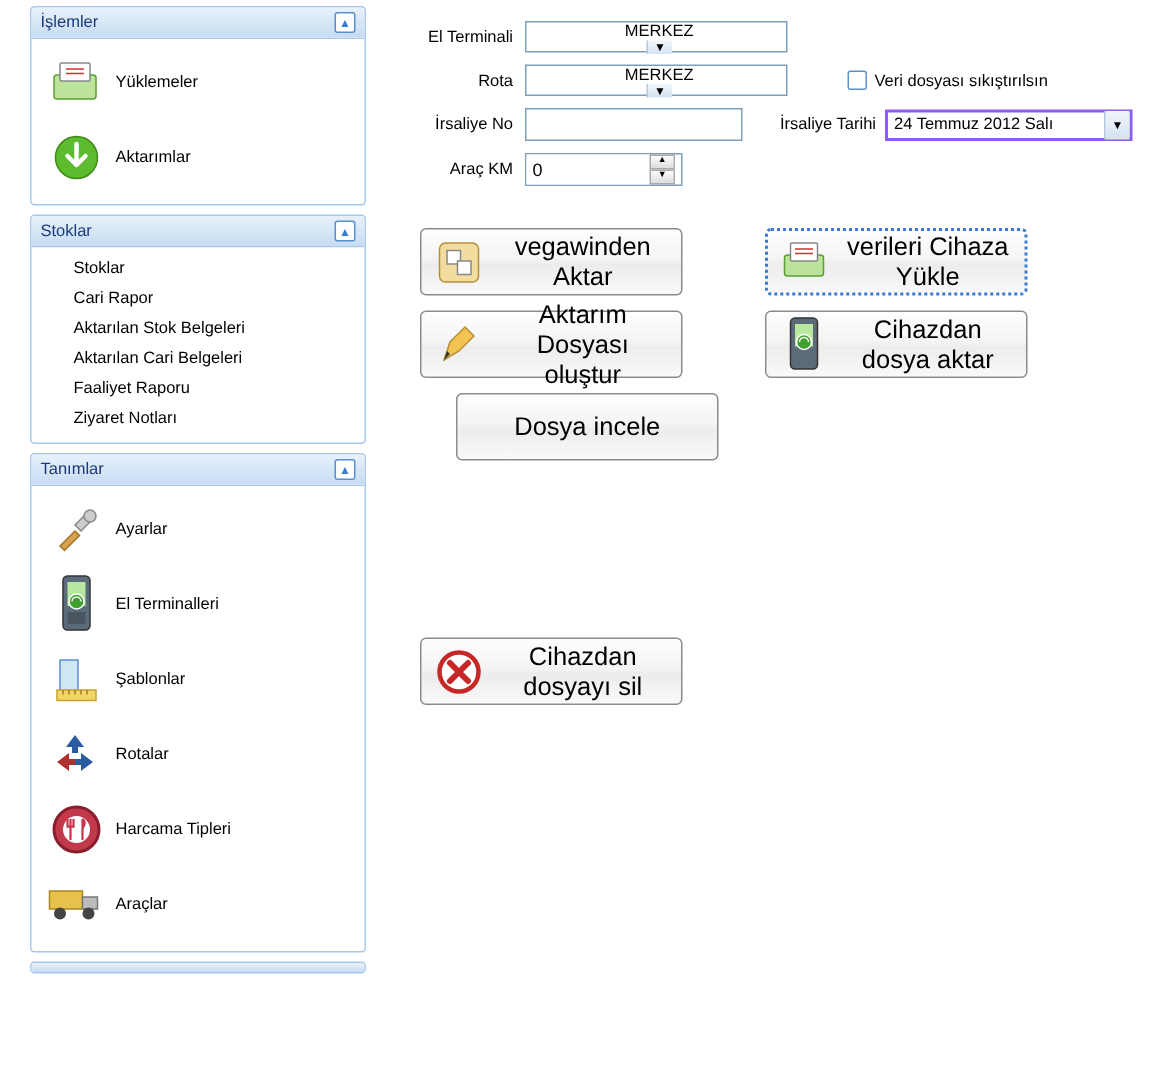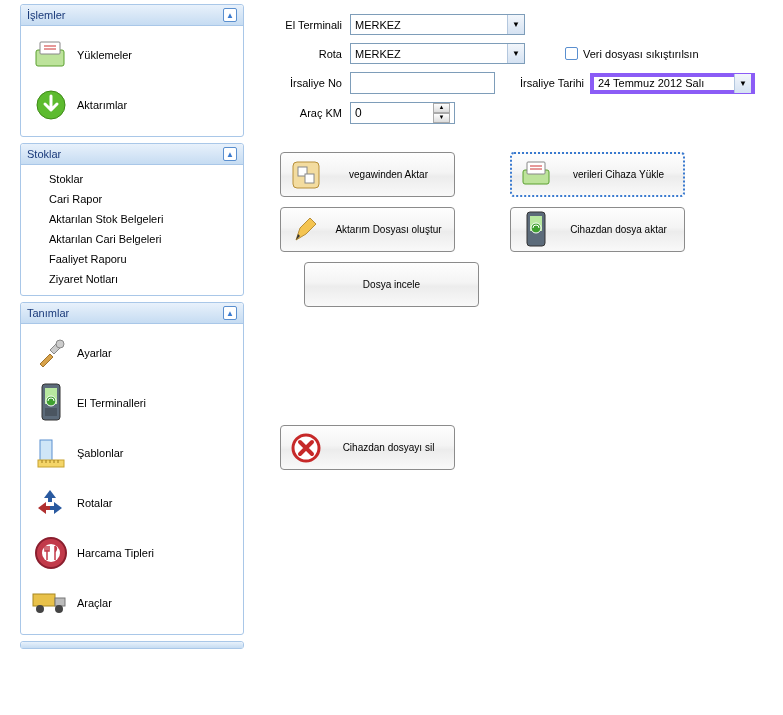--- a/index.html
+++ b/index.html
@@ -92,20 +92,21 @@
   .combo {
     width: 175px;
     height: 21px;
     border: 1px solid #7e9db9;
     display: flex;
     align-items: center;
     justify-content: space-between;
     padding: 0 0 0 4px;
     background: #fff;
     cursor: pointer;
+    flex-direction: column;
   }
   .combo .caret {
     width: 17px;
     height: 19px;
     background: linear-gradient(#f2f6fb, #d5e2f2);
     border-left: 1px solid #b3c7de;
     display: flex;
     align-items: center;
     justify-content: center;
     font-size: 8px;
@@ -156,21 +157,21 @@
   .checkbox-box {
     width: 13px;
     height: 13px;
     border: 1px solid #5a8fcf;
     border-radius: 2px;
     background: #fff;
   }
   .date-combo {
     width: 165px;
     height: 21px;
-    border: 4px solid #8b5cf6;
+    border: 2px solid #8b5cf6;
     display: flex;
     align-items: center;
     justify-content: space-between;
     padding: 0 0 0 4px;
     background: #fff;
     cursor: pointer;
   }
   .date-combo .caret {
     width: 17px; height: 19px;
     background: linear-gradient(#f2f6fb,#d5e2f2);
@@ -195,21 +196,21 @@
   .btn .btn-icon {
     width: 34px;
     height: 34px;
     display: flex;
     align-items: center;
     justify-content: center;
   }
   .btn .btn-label {
     flex: 1;
     text-align: center;
-    font-size: 10px;
+    font-size: 17px;
   }
   .button-grid {
     position: absolute;
     left: 280px;
     top: 152px;
     width: 490px;
   }
   .brow { display: flex; gap: 55px; margin-bottom: 10px; }
 
   

